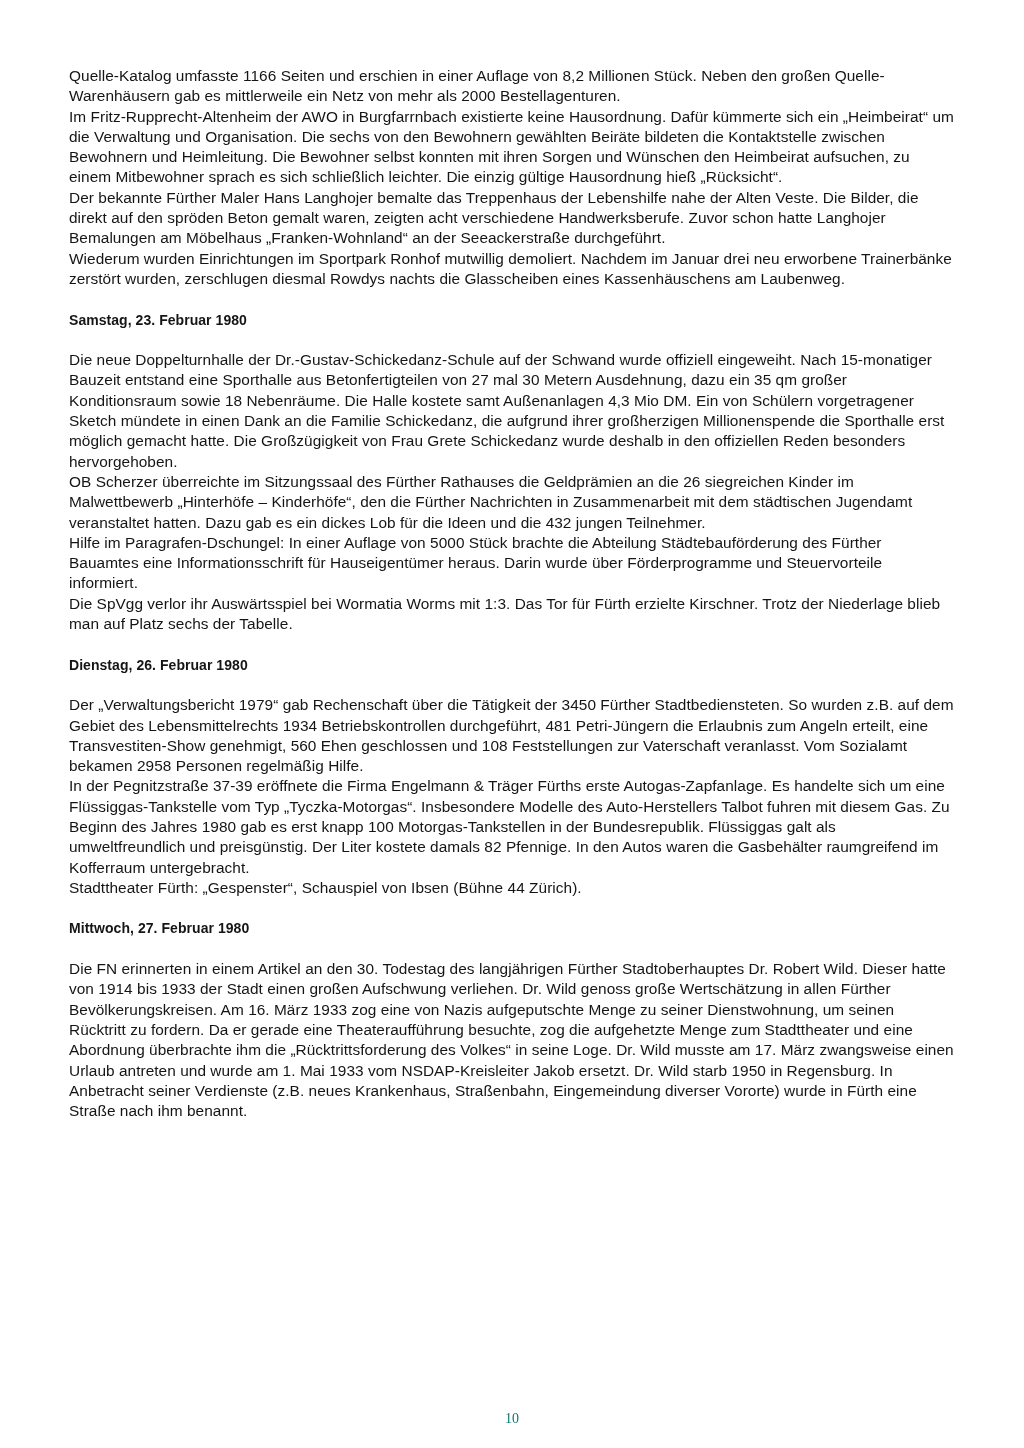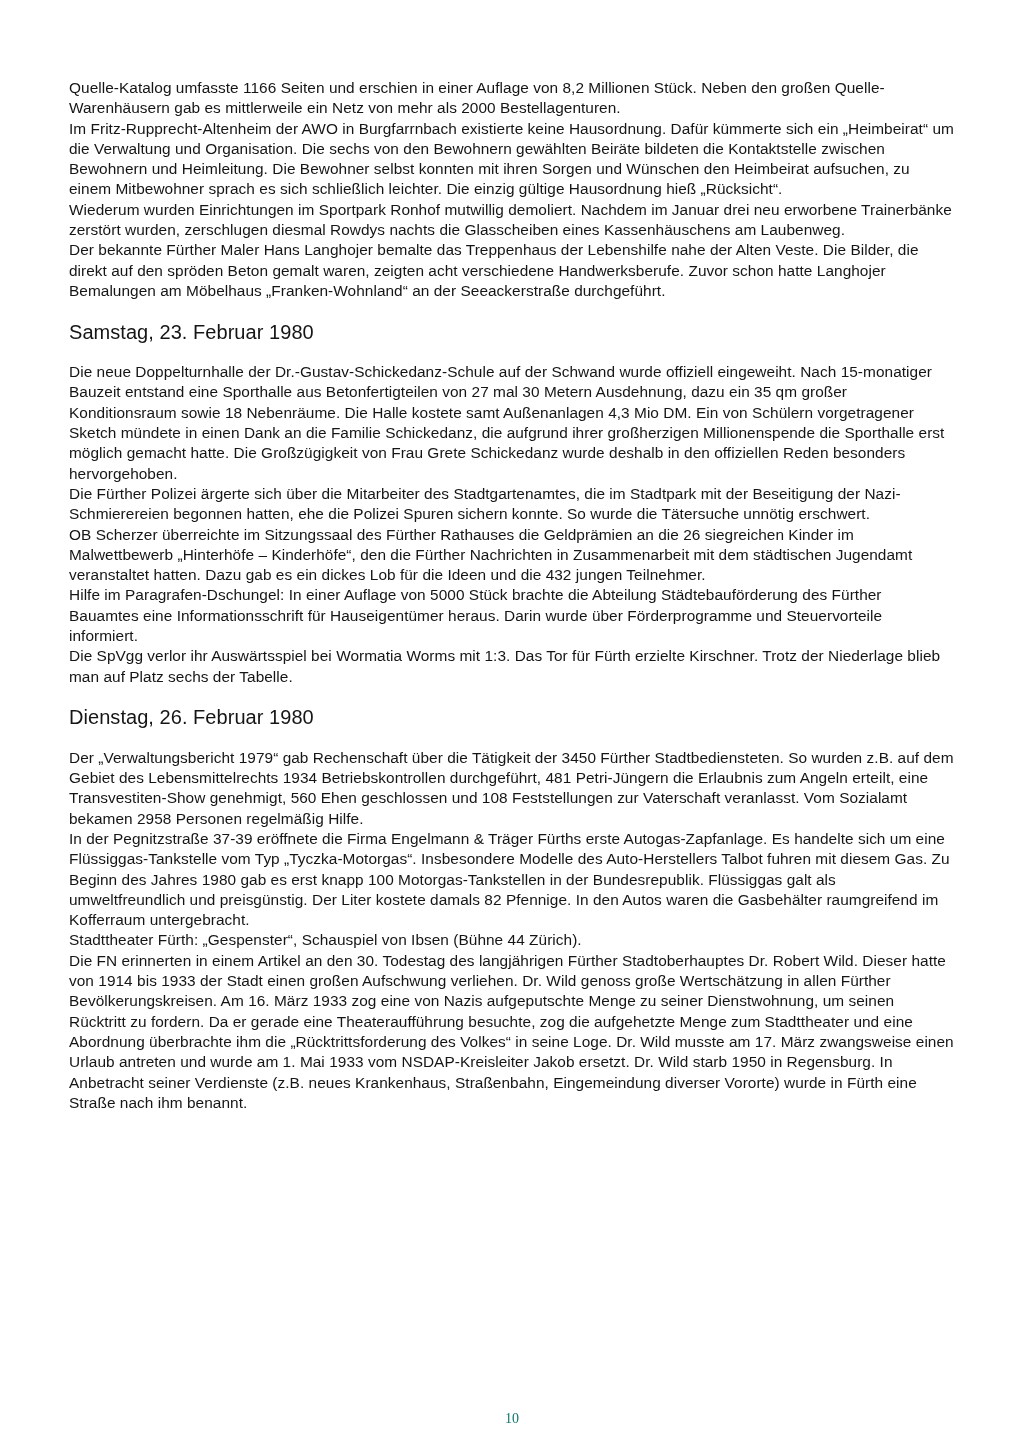--- a/index.html
+++ b/index.html
@@ -12,35 +12,35 @@
     width: 1024px;
     height: 1448px;
     background: #ffffff;
     overflow: hidden;
     font-family: "Liberation Sans", "DejaVu Sans", sans-serif;
     color: #151515;
   }
   .content {
     position: absolute;
     left: 69px;
-    top: 78px;
+    top: 66px;
     width: 885px;
     font-size: 15.4px;
     line-height: 20.3px;
     letter-spacing: 0.05px;
     text-align: left;
   }
   .content p.paragraph {
     margin: 0;
     padding: 0;
   }
   .content h2.heading {
-    font-size: 20px;
+    font-size: 14px;
     line-height: 20.3px;
-    font-weight: normal;
+    font-weight: bold;
     margin: 20.3px 0 20.3px 0;
     padding: 0;
   }
   .footer-pagenum {
     position: absolute;
     left: 0;
     top: 1411px;
     width: 100%;
     text-align: center;
     font-family: "Liberation Serif", "DejaVu Serif", serif;
@@ -48,29 +48,29 @@
     color: #0f766e;
   }
 </style>
 </head>
 <body>
 
 <div class="page">
   <div class="content" id="document-content">
       <p class="paragraph">Quelle-Katalog umfasste 1166 Seiten und erschien in einer Auflage von 8,2 Millionen Stück. Neben den großen Quelle-Warenhäusern gab es mittlerweile ein Netz von mehr als 2000 Bestellagenturen.</p>
       <p class="paragraph">Im Fritz-Rupprecht-Altenheim der AWO in Burgfarrnbach existierte keine Hausordnung. Dafür kümmerte sich ein „Heimbeirat“ um die Verwaltung und Organisation. Die sechs von den Bewohnern gewählten Beiräte bildeten die Kontaktstelle zwischen Bewohnern und Heimleitung. Die Bewohner selbst konnten mit ihren Sorgen und Wünschen den Heimbeirat aufsuchen, zu einem Mitbewohner sprach es sich schließlich leichter. Die einzig gültige Hausordnung hieß „Rücksicht“.</p>
+      <p class="paragraph">Der bekannte Fürther Maler Hans Langhojer bemalte das Treppenhaus der Lebenshilfe nahe der Alten Veste. Die Bilder, die direkt auf den spröden Beton gemalt waren, zeigten acht verschiedene Handwerksberufe. Zuvor schon hatte Langhojer Bemalungen am Möbelhaus „Franken-Wohnland“ an der Seeackerstraße durchgeführt.</p>
       <p class="paragraph">Wiederum wurden Einrichtungen im Sportpark Ronhof mutwillig demoliert. Nachdem im Januar drei neu erworbene Trainerbänke zerstört wurden, zerschlugen diesmal Rowdys nachts die Glasscheiben eines Kassenhäuschens am Laubenweg.</p>
-      <p class="paragraph">Der bekannte Fürther Maler Hans Langhojer bemalte das Treppenhaus der Lebenshilfe nahe der Alten Veste. Die Bilder, die direkt auf den spröden Beton gemalt waren, zeigten acht verschiedene Handwerksberufe. Zuvor schon hatte Langhojer Bemalungen am Möbelhaus „Franken-Wohnland“ an der Seeackerstraße durchgeführt.</p>
       <h2 class="heading">Samstag, 23. Februar 1980</h2>
       <p class="paragraph">Die neue Doppelturnhalle der Dr.-Gustav-Schickedanz-Schule auf der Schwand wurde offiziell eingeweiht. Nach 15-monatiger Bauzeit entstand eine Sporthalle aus Betonfertigteilen von 27 mal 30 Metern Ausdehnung, dazu ein 35 qm großer Konditionsraum sowie 18 Nebenräume. Die Halle kostete samt Außenanlagen 4,3 Mio DM. Ein von Schülern vorgetragener Sketch mündete in einen Dank an die Familie Schickedanz, die aufgrund ihrer großherzigen Millionenspende die Sporthalle erst möglich gemacht hatte. Die Großzügigkeit von Frau Grete Schickedanz wurde deshalb in den offiziellen Reden besonders hervorgehoben.</p>
-      <p class="paragraph">Die Fürther Polizei ärgerte sich über die Mitarbeiter des Stadtgartenamtes, die im Stadtpark mit der Beseitigung der Nazi-Schmierereien begonnen hatten, ehe die Polizei Spuren sichern konnte. So wurde die Tätersuche unnötig erschwert.</p>
       <p class="paragraph">OB Scherzer überreichte im Sitzungssaal des Fürther Rathauses die Geldprämien an die 26 siegreichen Kinder im Malwettbewerb „Hinterhöfe – Kinderhöfe“, den die Fürther Nachrichten in Zusammenarbeit mit dem städtischen Jugendamt veranstaltet hatten. Dazu gab es ein dickes Lob für die Ideen und die 432 jungen Teilnehmer.</p>
       <p class="paragraph">Hilfe im Paragrafen-Dschungel: In einer Auflage von 5000 Stück brachte die Abteilung Städtebauförderung des Fürther Bauamtes eine Informationsschrift für Hauseigentümer heraus. Darin wurde über Förderprogramme und Steuervorteile informiert.</p>
       <p class="paragraph">Die SpVgg verlor ihr Auswärtsspiel bei Wormatia Worms mit 1:3. Das Tor für Fürth erzielte Kirschner. Trotz der Niederlage blieb man auf Platz sechs der Tabelle.</p>
       <h2 class="heading">Dienstag, 26. Februar 1980</h2>
       <p class="paragraph">Der „Verwaltungsbericht 1979“ gab Rechenschaft über die Tätigkeit der 3450 Fürther Stadtbediensteten. So wurden z.B. auf dem Gebiet des Lebensmittelrechts 1934 Betriebskontrollen durchgeführt, 481 Petri-Jüngern die Erlaubnis zum Angeln erteilt, eine Transvestiten-Show genehmigt, 560 Ehen geschlossen und 108 Feststellungen zur Vaterschaft veranlasst. Vom Sozialamt bekamen 2958 Personen regelmäßig Hilfe.</p>
       <p class="paragraph">In der Pegnitzstraße 37-39 eröffnete die Firma Engelmann &amp; Träger Fürths erste Autogas-Zapfanlage. Es handelte sich um eine Flüssiggas-Tankstelle vom Typ „Tyczka-Motorgas“. Insbesondere Modelle des Auto-Herstellers Talbot fuhren mit diesem Gas. Zu Beginn des Jahres 1980 gab es erst knapp 100 Motorgas-Tankstellen in der Bundesrepublik. Flüssiggas galt als umweltfreundlich und preisgünstig. Der Liter kostete damals 82 Pfennige. In den Autos waren die Gasbehälter raumgreifend im Kofferraum untergebracht.</p>
       <p class="paragraph">Stadttheater Fürth: „Gespenster“, Schauspiel von Ibsen (Bühne 44 Zürich).</p>
+      <h2 class="heading">Mittwoch, 27. Februar 1980</h2>
       <p class="paragraph">Die FN erinnerten in einem Artikel an den 30. Todestag des langjährigen Fürther Stadtoberhauptes Dr. Robert Wild. Dieser hatte von 1914 bis 1933 der Stadt einen großen Aufschwung verliehen. Dr. Wild genoss große Wertschätzung in allen Fürther Bevölkerungskreisen. Am 16. März 1933 zog eine von Nazis aufgeputschte Menge zu seiner Dienstwohnung, um seinen Rücktritt zu fordern. Da er gerade eine Theateraufführung besuchte, zog die aufgehetzte Menge zum Stadttheater und eine Abordnung überbrachte ihm die „Rücktrittsforderung des Volkes“ in seine Loge. Dr. Wild musste am 17. März zwangsweise einen Urlaub antreten und wurde am 1. Mai 1933 vom NSDAP-Kreisleiter Jakob ersetzt. Dr. Wild starb 1950 in Regensburg. In Anbetracht seiner Verdienste (z.B. neues Krankenhaus, Straßenbahn, Eingemeindung diverser Vororte) wurde in Fürth eine Straße nach ihm benannt.</p>
     </div>
 
   <div class="footer-pagenum">10</div>
 </div>
 
 </body></html>

